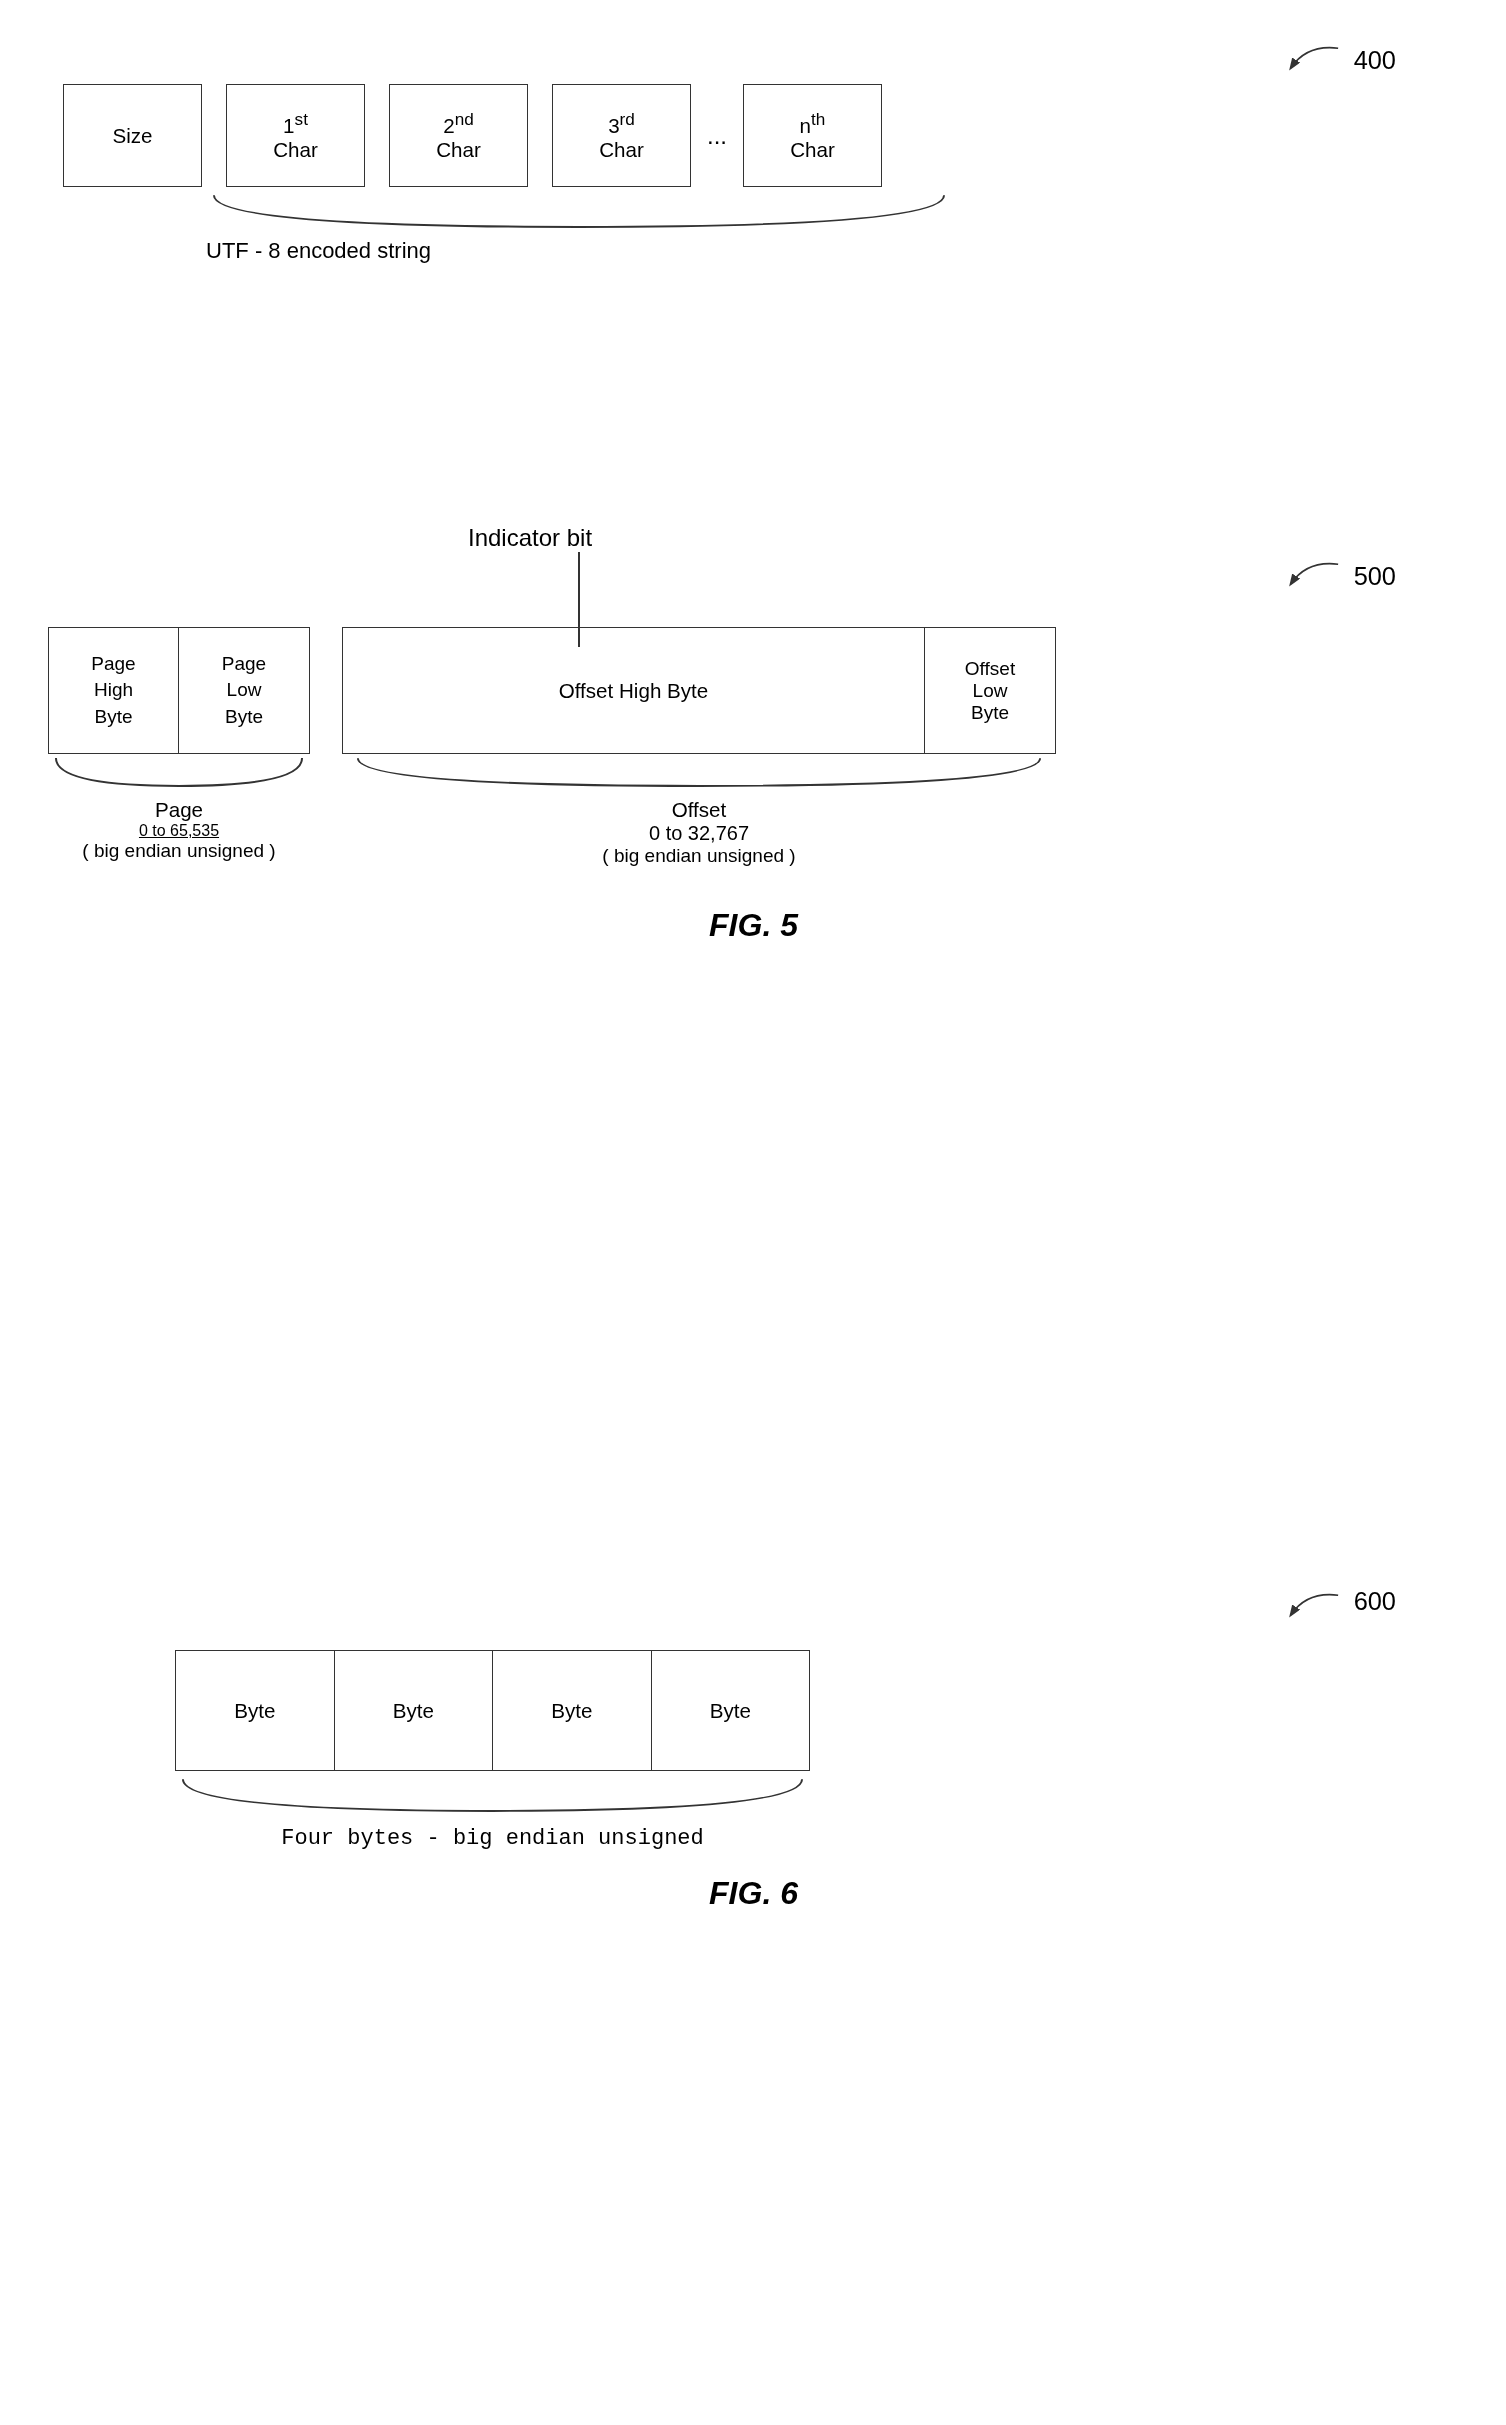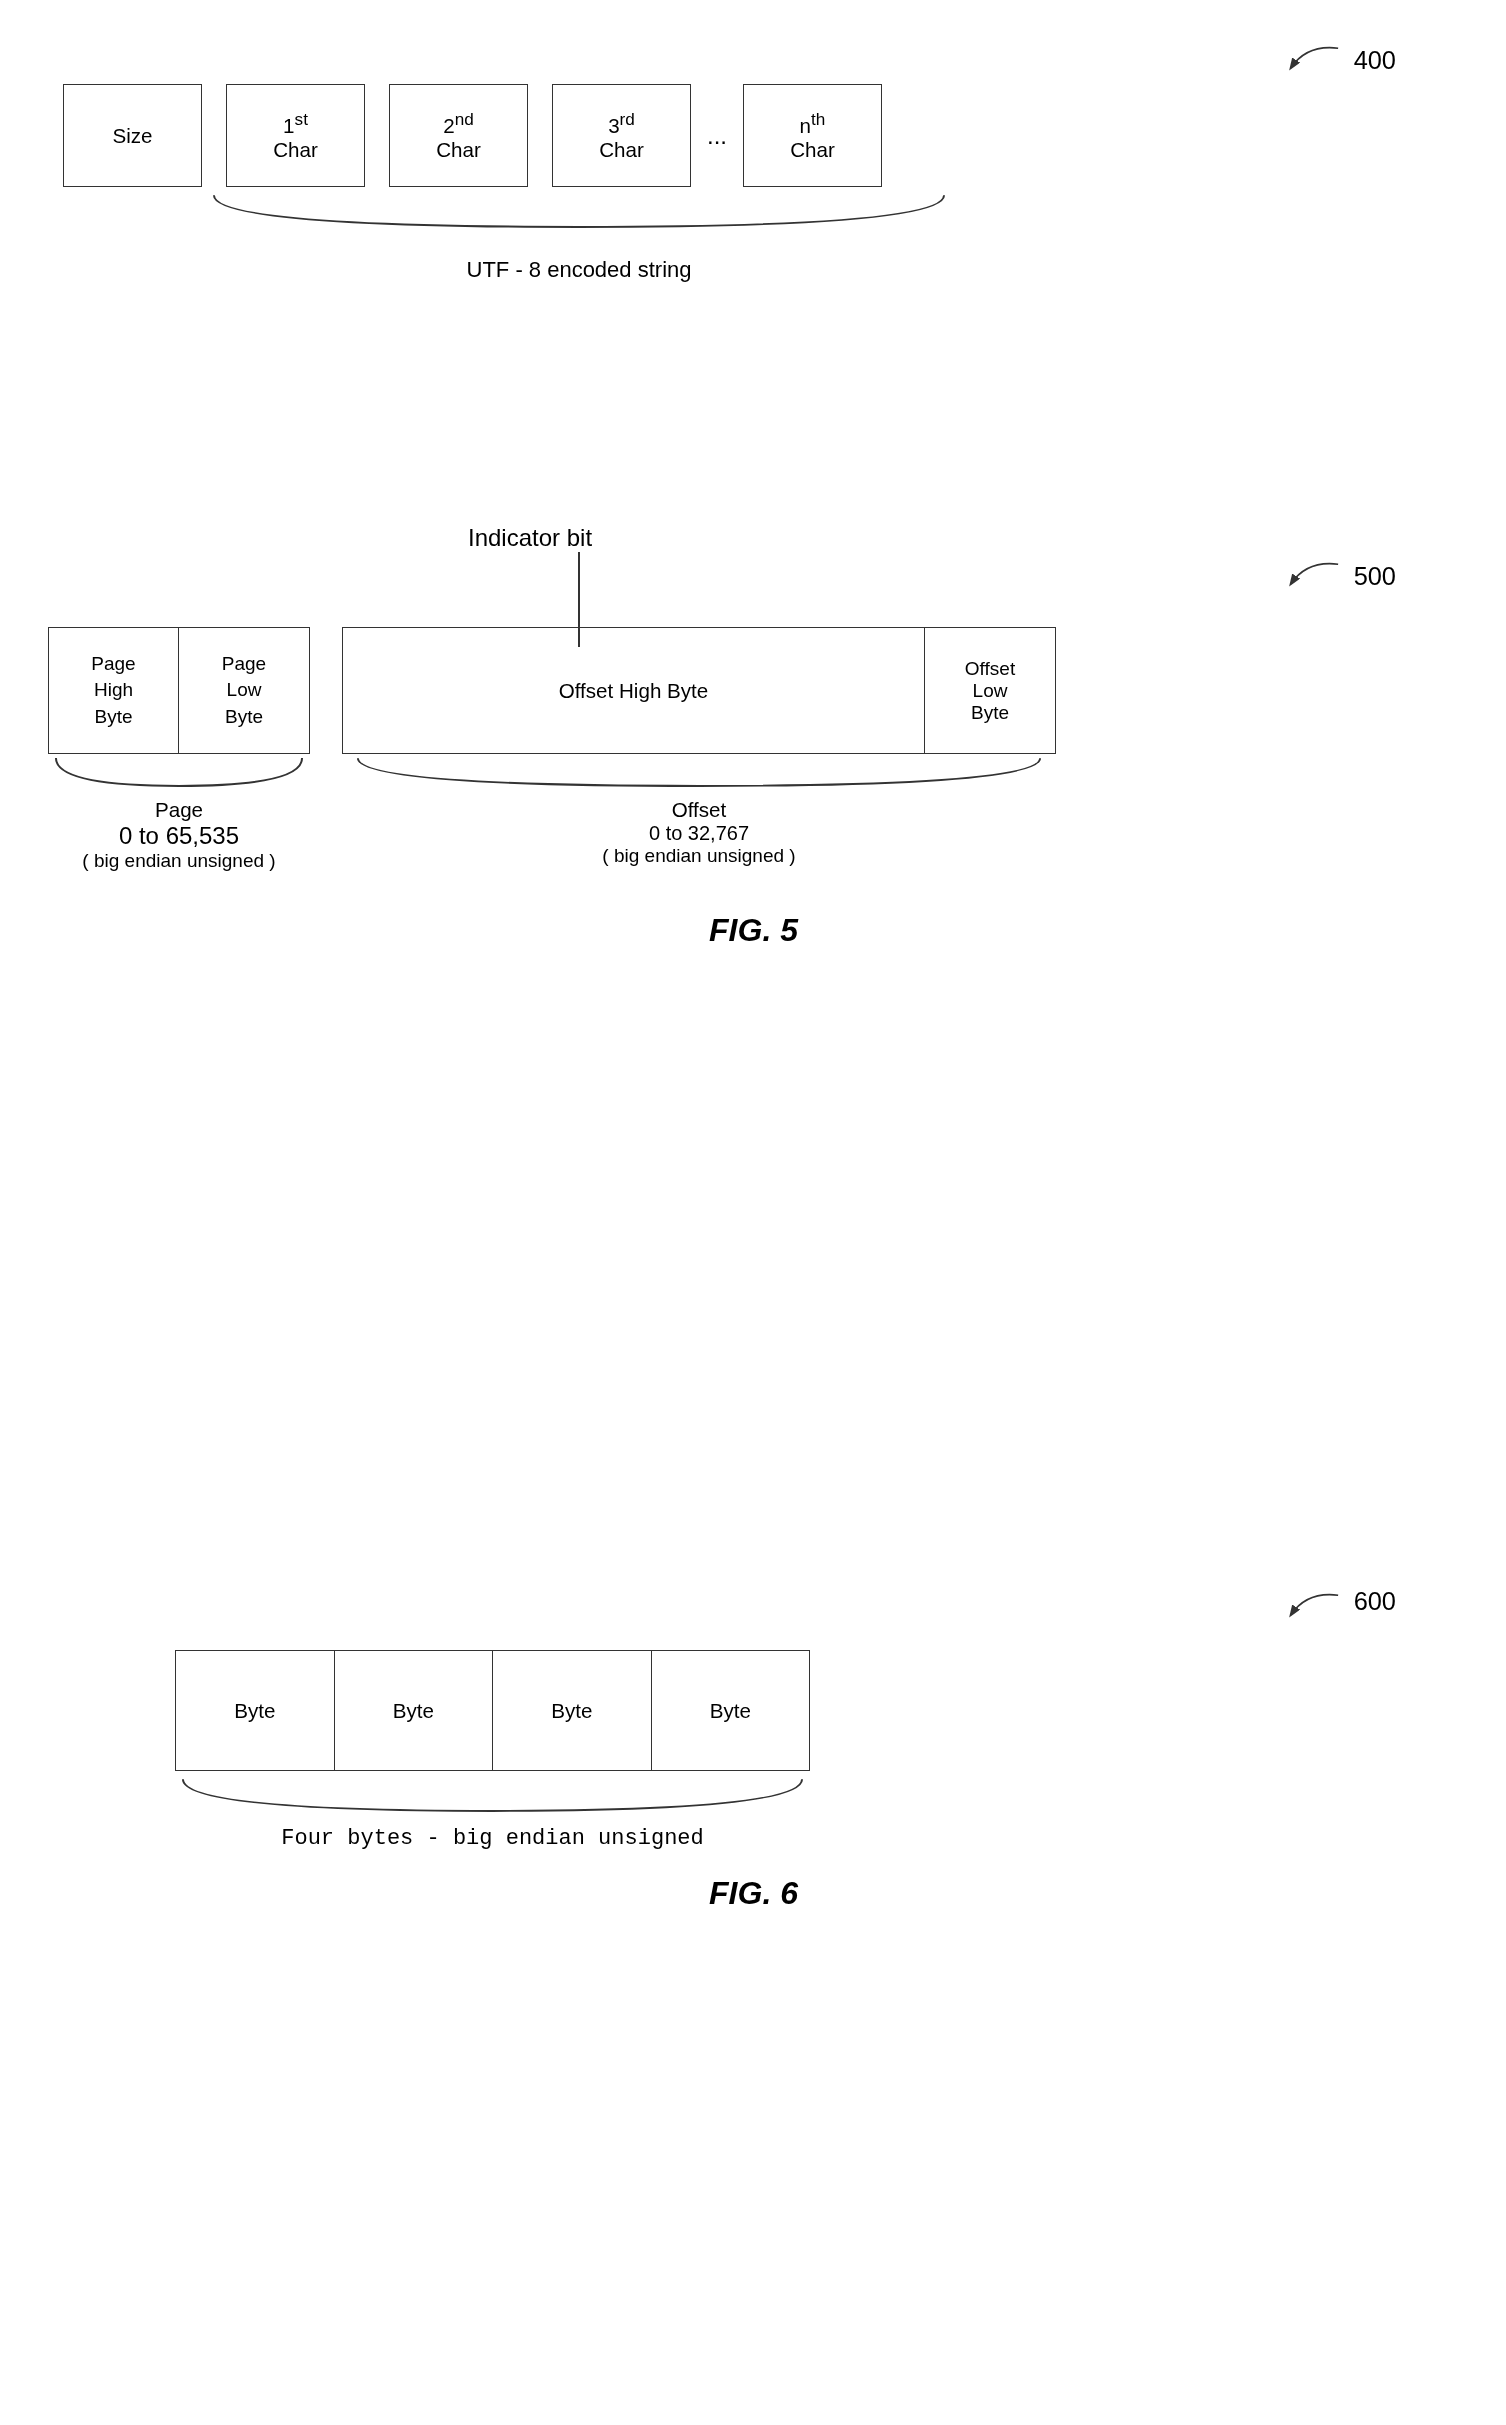--- a/index.html
+++ b/index.html
@@ -171,21 +171,21 @@
         <span>n<sup>th</sup><br>Char</span>
       </div>
     </div>
 
     <div style="margin-left:206px; margin-top:4px; width:746px;">
       <svg width="746" height="44" viewBox="0 0 940 55">
         <path d="M10,5 Q10,45 470,45 Q930,45 930,5" stroke="#333" stroke-width="2.5" fill="none"></path>
       </svg>
     </div>
 
-    <div style="text-align:center; margin-left:206px; width:746px; margin-top:19px;">
+    <div style="margin-left:206px; width:746px; margin-top:0;">
       <span style="font-size:22px;">UTF - 8  encoded string</span>
     </div>
 
   </div>
 
   <div class="fig5-section">
 
     <div style="position:absolute; top:16px; left:468px;">
       <span style="font-size:24px;">Indicator bit</span>
     </div>
@@ -218,21 +218,21 @@
 Low
 Byte</span>
           </div>
         </div>
 
         <svg width="262" height="40" viewBox="0 0 330 50">
           <path d="M10,5 Q10,40 165,40 Q320,40 320,5" stroke="#333" stroke-width="2.5" fill="none"></path>
         </svg>
         <div style="text-align:center; margin-top:4px;">
           <div style="font-size:20.6px;">Page</div>
-          <div style="font-size:24px;">0  to  65,535</div>
+          <div style="font-size:16px;text-decoration:underline;">0  to  65,535</div>
           <div style="font-size:19px;">( big endian unsigned )</div>
         </div>
       </div>
 
       <div style="display:flex; flex-direction:column; align-items:center; flex:1; max-width:714px;">
         <div style="display:flex; width:100%;">
           <div style="flex:1; border:1.6px solid #333; height:127px; display:flex; align-items:center; justify-content:center; font-size:20.6px;">
             <span>Offset High Byte</span>
           </div>
           <div style="width:131px; border:1.6px solid #333; border-left:none; height:127px; display:flex; align-items:center; justify-content:center; font-size:19px; text-align:center;">

